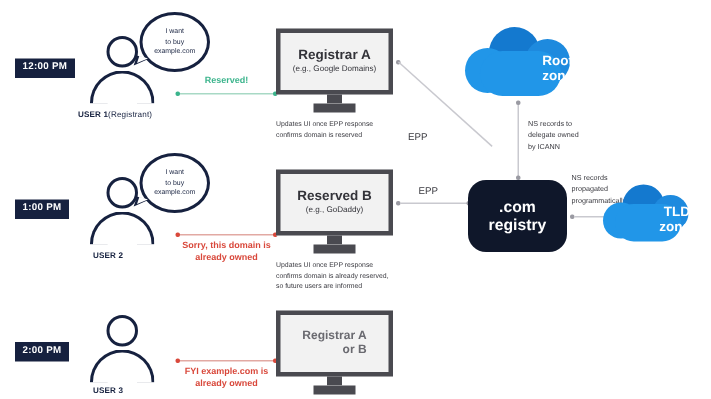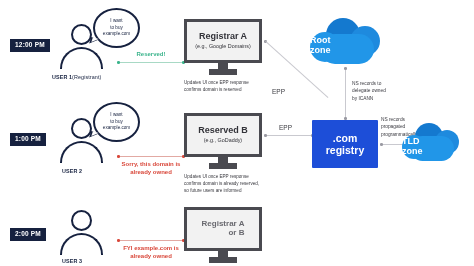--- a/index.html
+++ b/index.html
@@ -142,22 +142,22 @@
     position: absolute;
     font-size: 4.6px;
     line-height: 1.5;
     color: #3a3a40;
     white-space: pre-line;
   }
 
   
   .registry-box {
     position: absolute;
-    background: #1d4ed8;
-    border-radius: 1px;
+    background: #0f172a;
+    border-radius: 12px;
     display: flex;
     align-items: center;
     justify-content: center;
   }
   .registry-text {
     color: #ffffff;
     font-size: 10.5px;
     font-weight: bold;
     text-align: center;
     line-height: 1.15;
@@ -166,21 +166,21 @@
 
   
   .cloud { position: absolute; }
   .cloud .lobe {
     position: absolute;
     border-radius: 50%;
   }
   .cloud-label {
     position: absolute;
     width: 100%;
-    text-align: left;
+    text-align: right;
     color: #ffffff;
     font-size: 9px;
     font-weight: bold;
     line-height: 1.1;
     white-space: pre-line;
     z-index: 3;
   }
 
   
   .hline {

